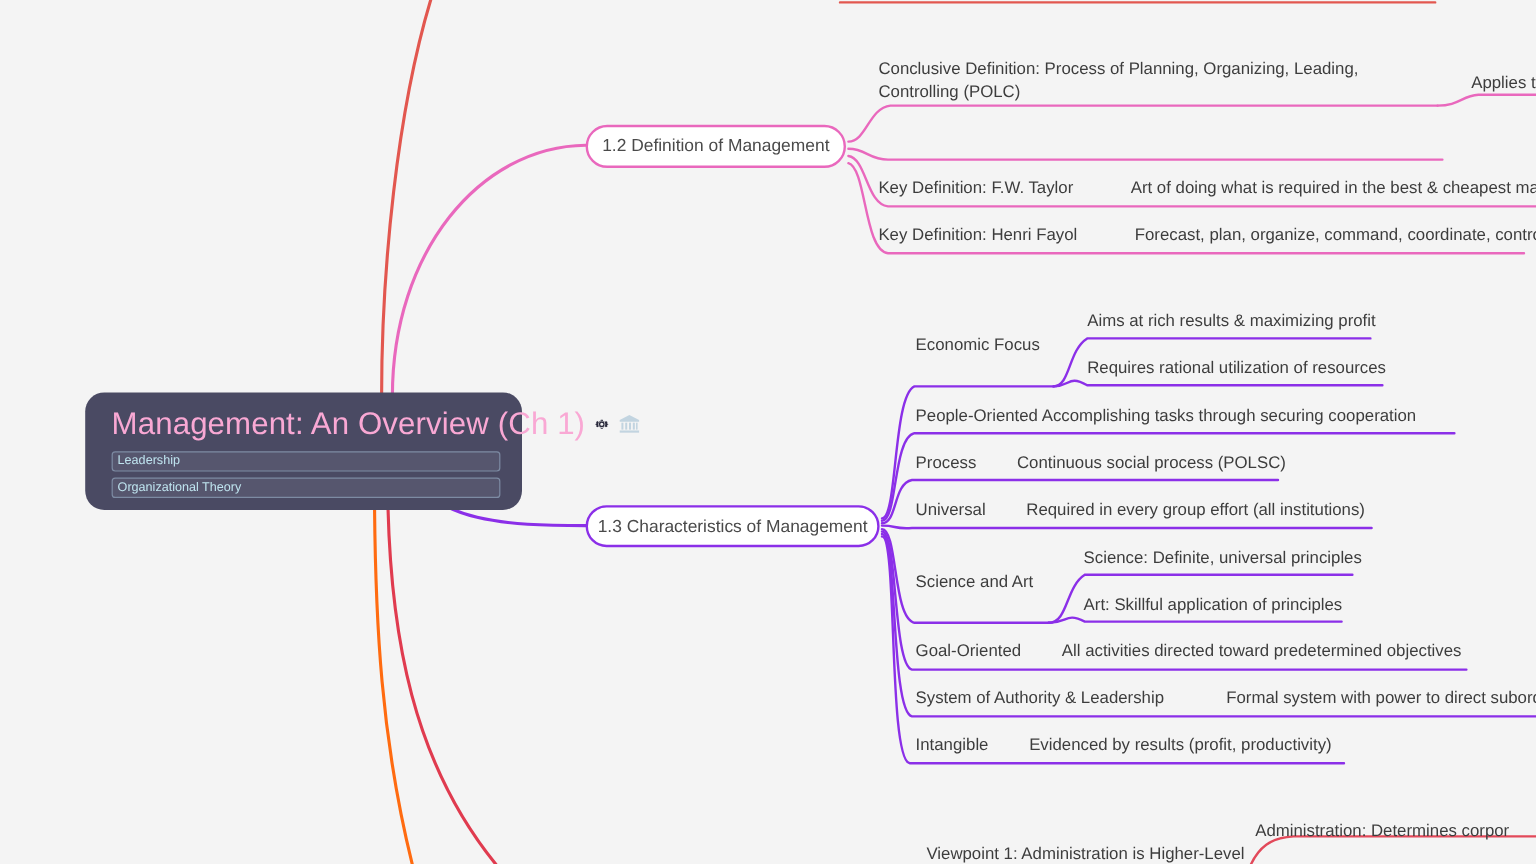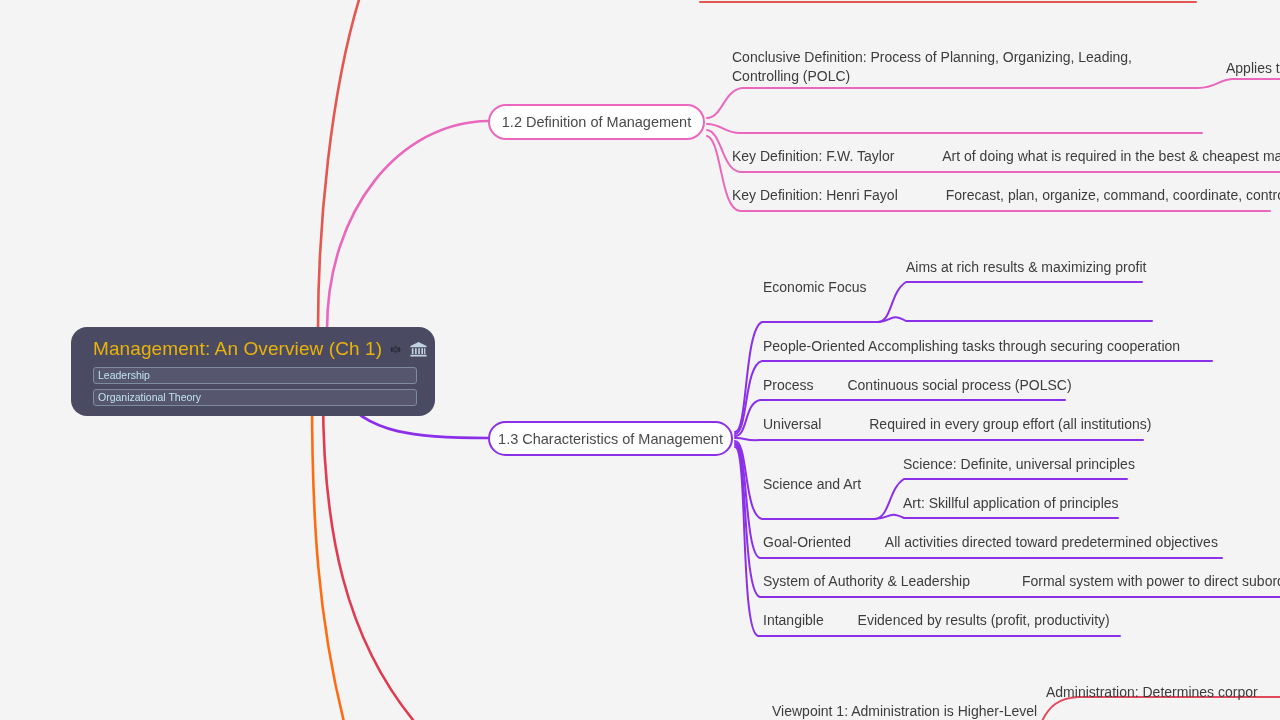--- a/index.html
+++ b/index.html
@@ -37,22 +37,22 @@
     padding: 11px 18px 10px 22px;
     z-index: 6;
   }
   .root-title-row {
     display: flex;
     align-items: center;
     gap: 6px;
     white-space: nowrap;
   }
   .root-title {
-    color: #eab308;
-    font-size: 19px;
+    color: #f9a8d4;
+    font-size: 26px;
     letter-spacing: .1px;
   }
   .root-icon { display: inline-flex; align-items: center; line-height: 0; }
   .tag-row {
     display: flex;
     gap: 5px;
     margin-top: 7px;
     flex-direction: column;
   }
   .tag {
@@ -188,34 +188,37 @@
   </div>
 
   <div class="pill purple" style="left:488px; top:421px; width:245px; height:35px;">1.3 Characteristics of Management</div>
 
   <div class="leaf" style="left:763px; top:278px;">
     <span class="lbl">Economic Focus</span>
   </div>
   <div class="leaf" style="left:906px; top:258px;">
     <span class="lbl">Aims at rich results &amp; maximizing profit</span>
   </div>
+  <div class="leaf" style="left:906px; top:297px;">
+    <span class="lbl">Requires rational utilization of resources</span>
+  </div>
 
   <div class="leaf" style="left:763px; top:337px;">
     <span class="lbl">People-Oriented</span>
     <span class="dtl" style="">Accomplishing tasks through securing cooperation</span>
   </div>
 
   <div class="leaf" style="left:763px; top:376px;">
     <span class="lbl">Process</span>
     <span class="dtl" style="margin-left:30px;">Continuous social process (POLSC)</span>
   </div>
 
   <div class="leaf" style="left:763px; top:415px;">
     <span class="lbl">Universal</span>
-    <span class="dtl" style="margin-left:44px;">Required in every group effort (all institutions)</span>
+    <span class="dtl" style="margin-left:30px;">Required in every group effort (all institutions)</span>
   </div>
 
   <div class="leaf" style="left:763px; top:475px;">
     <span class="lbl">Science and Art</span>
   </div>
   <div class="leaf" style="left:903px; top:455px;">
     <span class="lbl">Science: Definite, universal principles</span>
   </div>
   <div class="leaf" style="left:903px; top:494px;">
     <span class="lbl">Art: Skillful application of principles</span>

